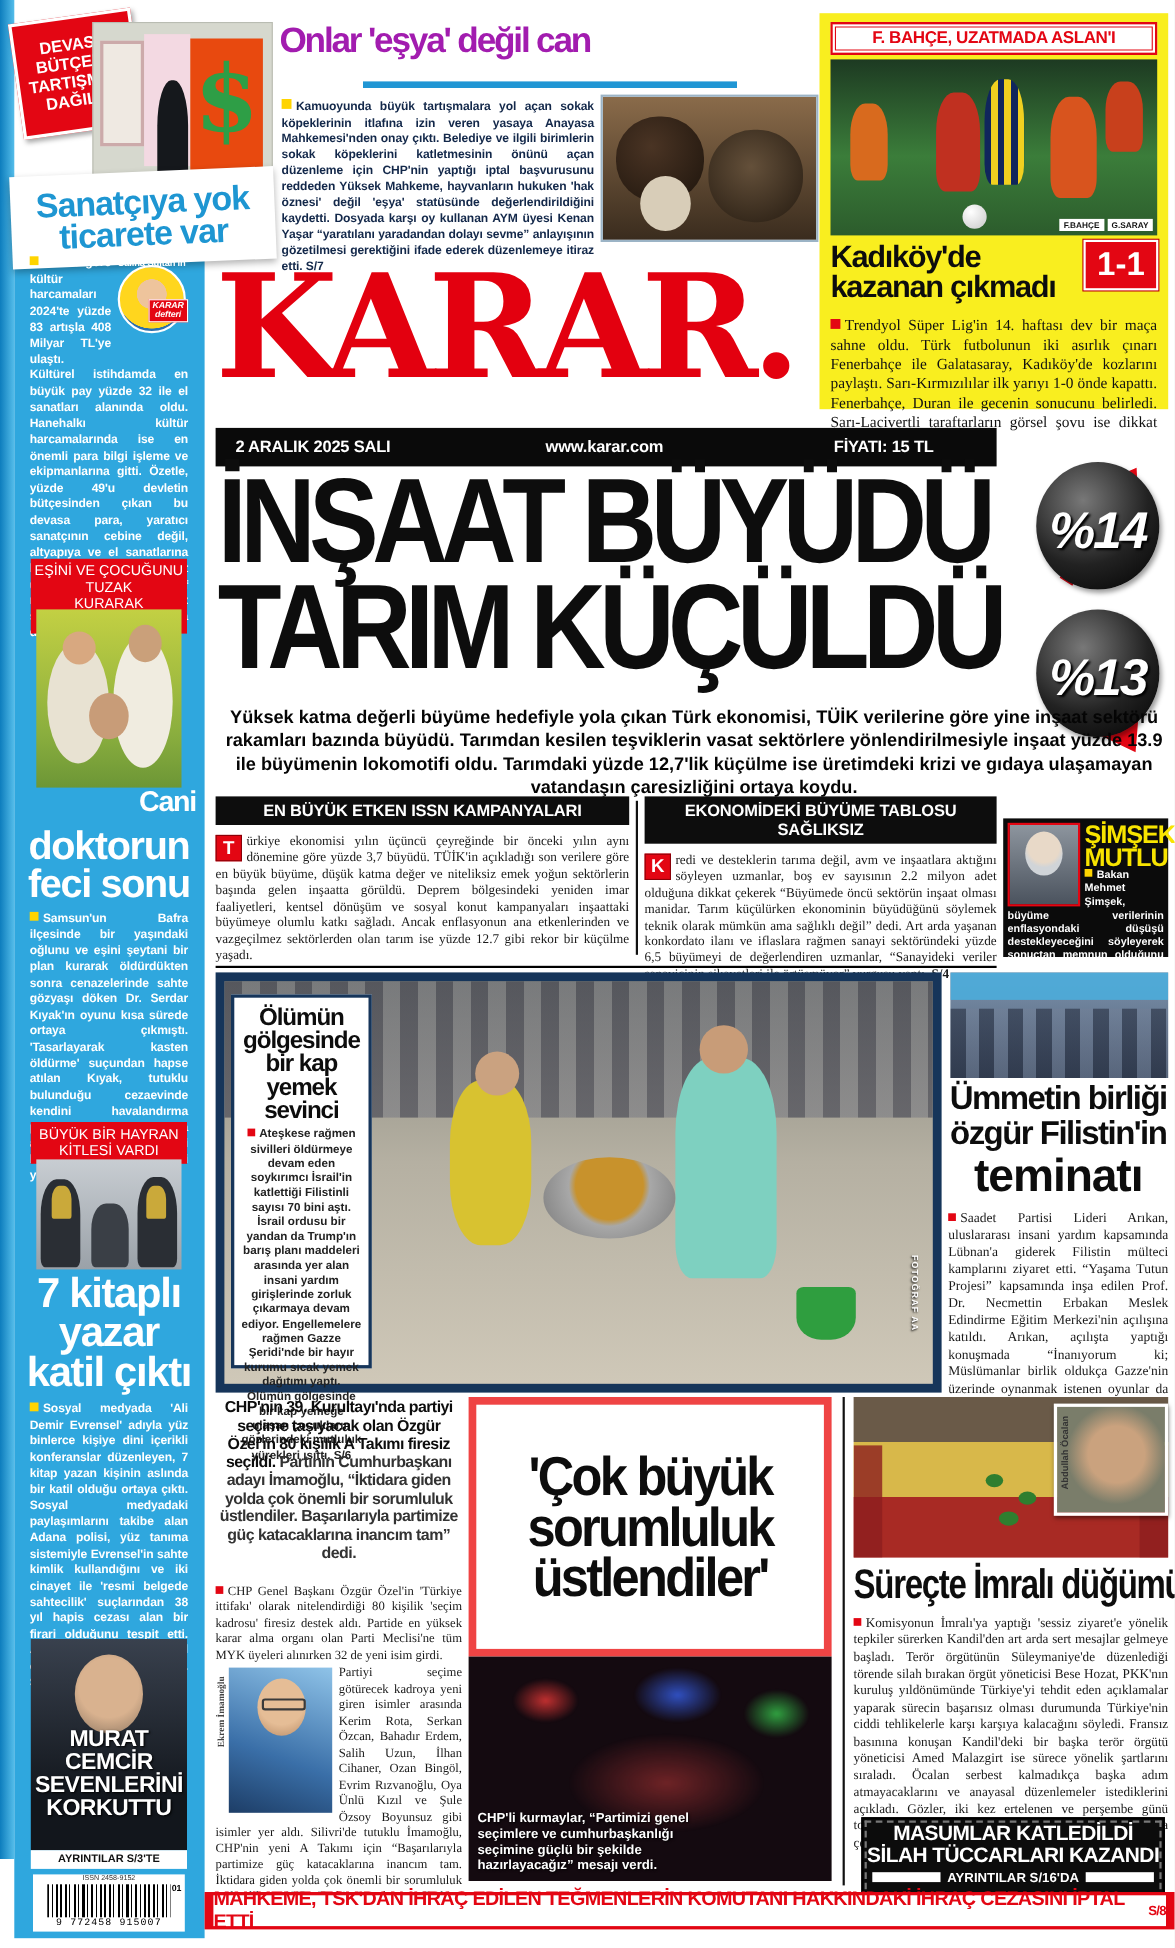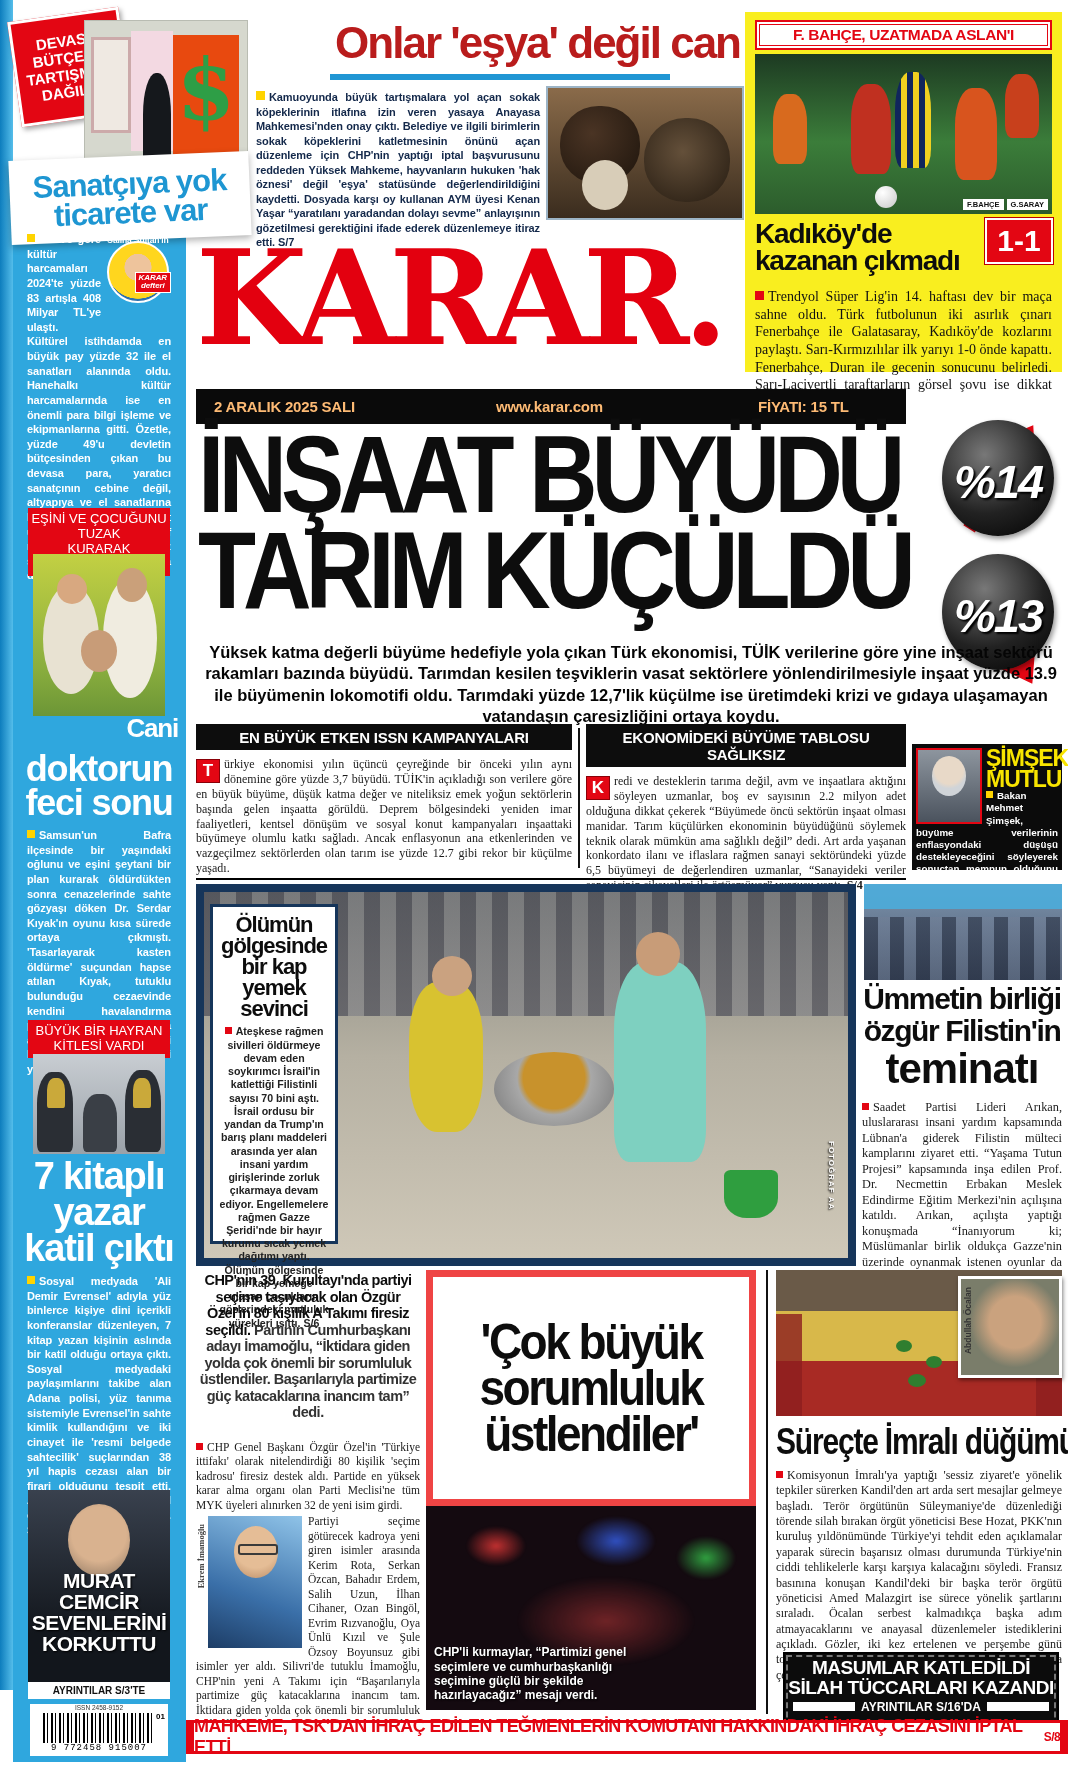--- a/index.html
+++ b/index.html
@@ -24,22 +24,22 @@
   .art-frame1{left:6px;top:16px;width:34px;height:90px;background:#efe9e2;border:3px solid #caa;} 
   .art-frame2{left:46px;top:10px;width:42px;height:120px;background:#f3d9e2;}
   .art-orange{right:8px;top:14px;width:66px;height:120px;background:#e8490f;color:#2e9e46;
     font-family:"DejaVu Serif",serif;font-weight:700;font-size:84px;line-height:110px;text-align:center;}
   .art-silhouette{left:58px;top:52px;width:28px;height:138px;background:#15181c;
     border-radius:46% 46% 10% 10%/30% 30% 4% 4%;}
   .tilted-box{left:10px;top:156px;width:240px;height:84px;background:#fff;transform:rotate(-2.4deg);
     box-shadow:0 3px 7px rgba(0,0,0,.3);display:flex;flex-direction:column;justify-content:center;
     color:#1e96d2;font-weight:700;font-size:31px;line-height:.95;text-align:center;letter-spacing:-1px;}
   
-  .dogs-h{left:254px;top:18px;width:486px;text-align:right;color:#b91c1c;font-weight:700;
-    font-size:44px;letter-spacing:-2px;}
+  .dogs-h{left:254px;top:18px;width:486px;text-align:left;color:#a21caf;font-weight:700;
+    font-size:32px;letter-spacing:-2px;}
   .dogs-underline{left:330px;top:74px;width:340px;height:6px;background:#2096d4;}
   .dogs-body{left:256px;top:90px;width:284px;font-size:11px;font-weight:700;line-height:1.32;
     color:#13284a;letter-spacing:-.1px;}
   .dogs-photo{left:546px;top:86px;width:194px;height:130px;border:2px solid #9cb4c6;
     background:linear-gradient(180deg,#8a6b4a,#3a2c1e);}
   .dog1{left:12px;top:18px;width:80px;height:78px;background:radial-gradient(circle at 40% 35%,#4a3424,#1d140c);border-radius:48%;}
   .dog2{left:96px;top:30px;width:86px;height:84px;background:radial-gradient(circle at 45% 40%,#64503a,#241a10);border-radius:48%;}
   .dog-chest{left:34px;top:72px;width:46px;height:50px;background:#d8cdb8;border-radius:50%;}
   
   .sports{left:745px;top:12px;width:317px;height:360px;background:#f9ee1f;}
@@ -52,21 +52,21 @@
   .chip{background:#fff;color:#111;font-size:7.5px;font-weight:700;padding:1px 4px;}
   .sports-h{left:10px;top:208px;width:236px;color:#0d0d0d;font-weight:700;font-size:28px;
     line-height:.98;letter-spacing:-1.2px;}
   .score{left:240px;top:206px;width:64px;height:42px;background:#e30613;border:2px solid #fff;
     box-shadow:0 0 0 1px #b00;color:#fff;font-weight:700;font-size:30px;text-align:center;line-height:42px;}
   .sports-body{left:10px;top:276px;width:297px;font-size:14px;line-height:1.26;color:#111;}
   
   .logo{left:196px;top:224px;width:515px;height:152px;text-align:center;color:#e3000f;
     font-family:"DejaVu Serif",serif;font-weight:700;font-size:128px;line-height:148px;letter-spacing:-6px;
     transform:scaleY(1.02);}
-  .datebar{left:196px;top:389px;width:710px;height:35px;background:#0a0a0a;color:#fdba74;font-weight:700;font-size:15px;}
+  .datebar{left:196px;top:389px;width:710px;height:35px;background:#0a0a0a;color:#ffffff;font-weight:700;font-size:15px;}
   .datebar span{position:absolute;top:9px;letter-spacing:-.2px;}
   
   .mainh{left:198px;width:740px;color:#0d0d0d;font-weight:700;font-size:95px;line-height:1;
     letter-spacing:-6px;transform:scale(1.0,1.15);transform-origin:left top;white-space:nowrap;}
   .badge{width:122px;}
   .badge .circ{position:absolute;left:4px;top:6px;width:112px;height:116px;border-radius:50%;
     background:radial-gradient(circle at 38% 30%,#787878 0%,#222 55%,#000 100%);box-shadow:2px 3px 5px rgba(0,0,0,.4);}
   .badge .pct{position:absolute;left:4px;top:40px;width:112px;text-align:center;color:#fff;
     font-size:47px;font-weight:700;font-style:italic;letter-spacing:-2px;text-shadow:2px 2px 2px #000;}
   .badge svg{position:absolute;left:0;top:0;}

